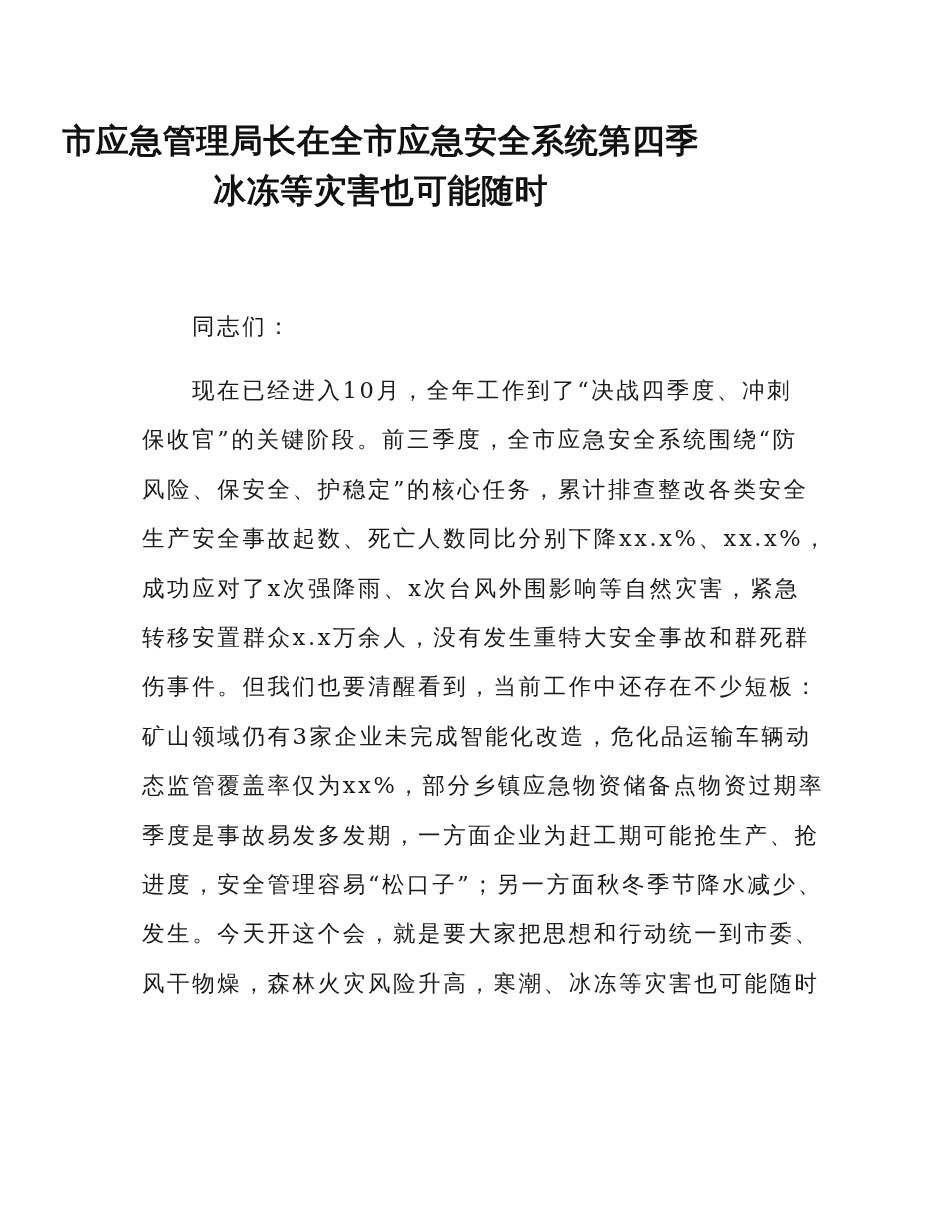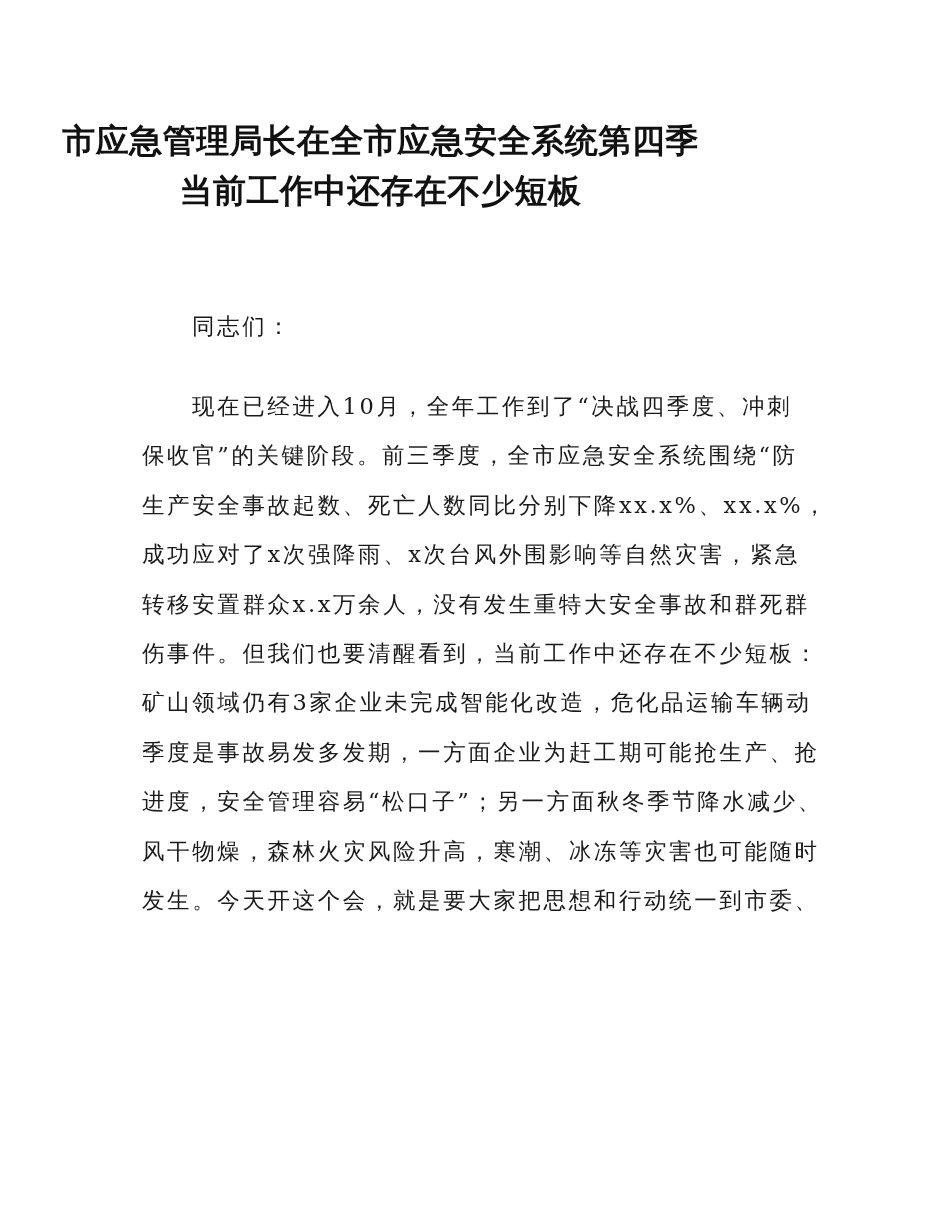--- a/index.html
+++ b/index.html
@@ -54,53 +54,54 @@
       left: 50px;
       top: 0;
       white-space: nowrap;
       line-height: 36px;
     }
     .para {
       position: absolute;
       left: 0;
       top: 64px;
       width: 700px;
-      margin-top: 16px;
     }
     .line {
       display: block;
       height: 49.4px;
       line-height: 36px;
       white-space: nowrap;
     }
     .line.indent {
       padding-left: 50px;
     }
   </style>
 </head>
 <body>
 
 <div class="page">
 
   <div class="title">
     <span class="title-line">市应急管理局长在全市应急安全系统第四季</span>
-    <span class="title-line">当前工作中还存在不少短板</span>
+    <span class="title-line">冰冻等灾害也可能随时</span>
   </div>
 
   <div class="body">
     <div class="salutation">同志们：</div>
 
     <div class="para">
       <span class="line indent">现在已经进入10月，全年工作到了“决战四季度、冲刺</span>
       <span class="line">保收官”的关键阶段。前三季度，全市应急安全系统围绕“防</span>
+      <span class="line">风险、保安全、护稳定”的核心任务，累计排查整改各类安全</span>
       <span class="line">生产安全事故起数、死亡人数同比分别下降xx.x%、xx.x%，</span>
       <span class="line">成功应对了x次强降雨、x次台风外围影响等自然灾害，紧急</span>
       <span class="line">转移安置群众x.x万余人，没有发生重特大安全事故和群死群</span>
       <span class="line">伤事件。但我们也要清醒看到，当前工作中还存在不少短板：</span>
       <span class="line">矿山领域仍有3家企业未完成智能化改造，危化品运输车辆动</span>
+      <span class="line">态监管覆盖率仅为xx%，部分乡镇应急物资储备点物资过期率</span>
       <span class="line">季度是事故易发多发期，一方面企业为赶工期可能抢生产、抢</span>
       <span class="line">进度，安全管理容易“松口子”；另一方面秋冬季节降水减少、</span>
+      <span class="line">发生。今天开这个会，就是要大家把思想和行动统一到市委、</span>
       <span class="line">风干物燥，森林火灾风险升高，寒潮、冰冻等灾害也可能随时</span>
-      <span class="line">发生。今天开这个会，就是要大家把思想和行动统一到市委、</span>
     </div>
   </div>
 
 </div>
 
 </body></html>

